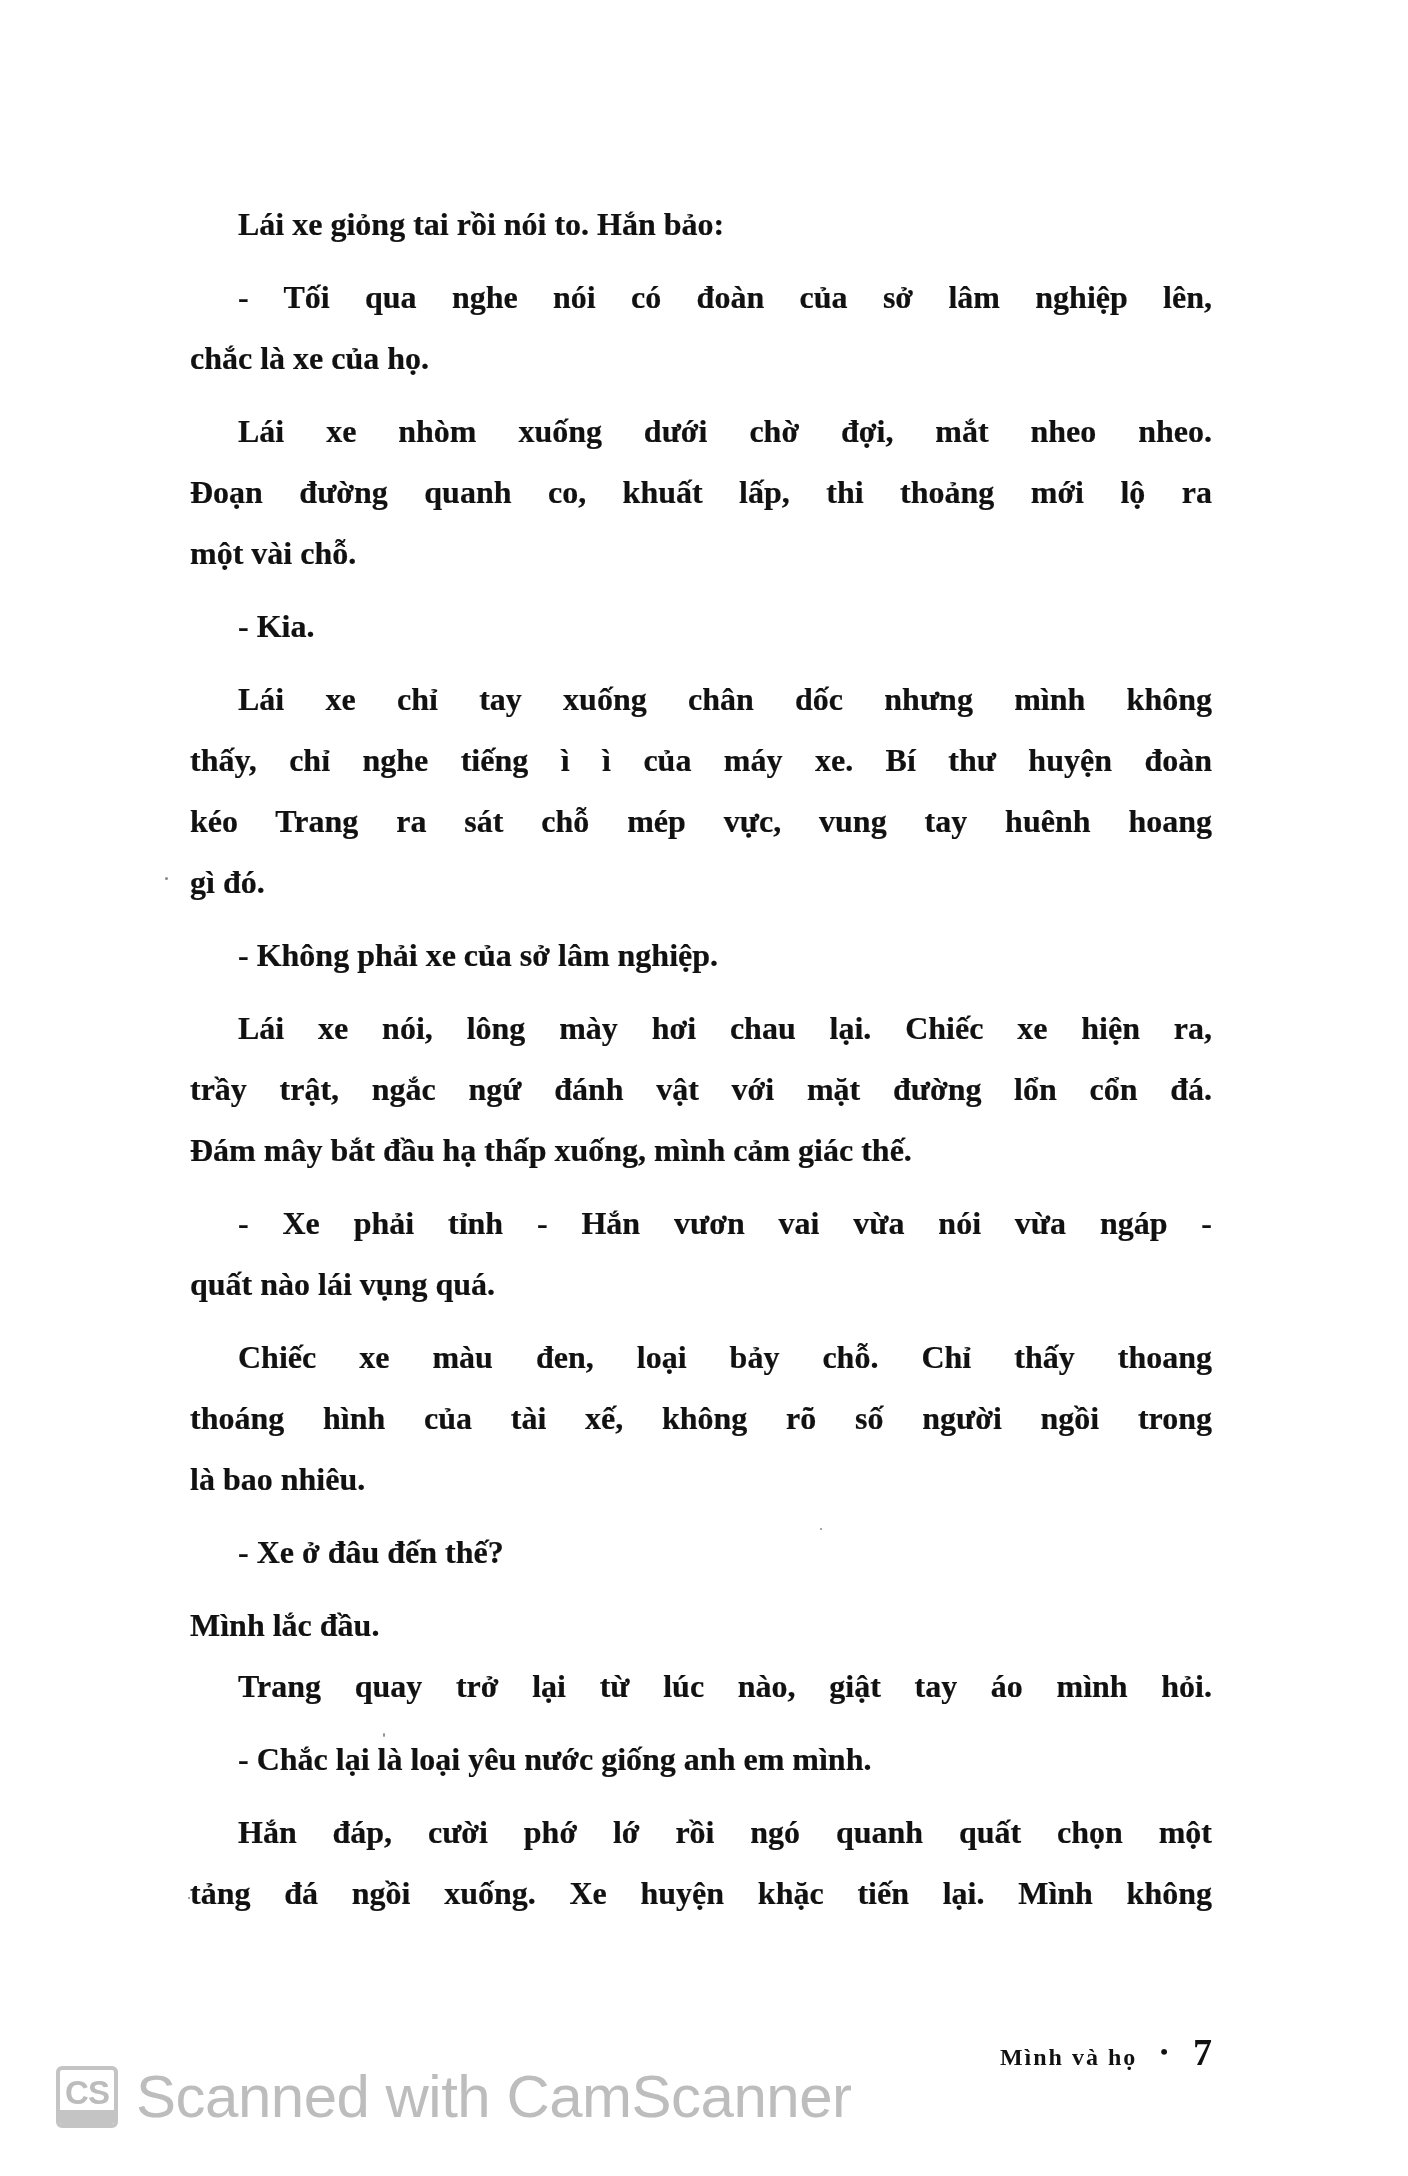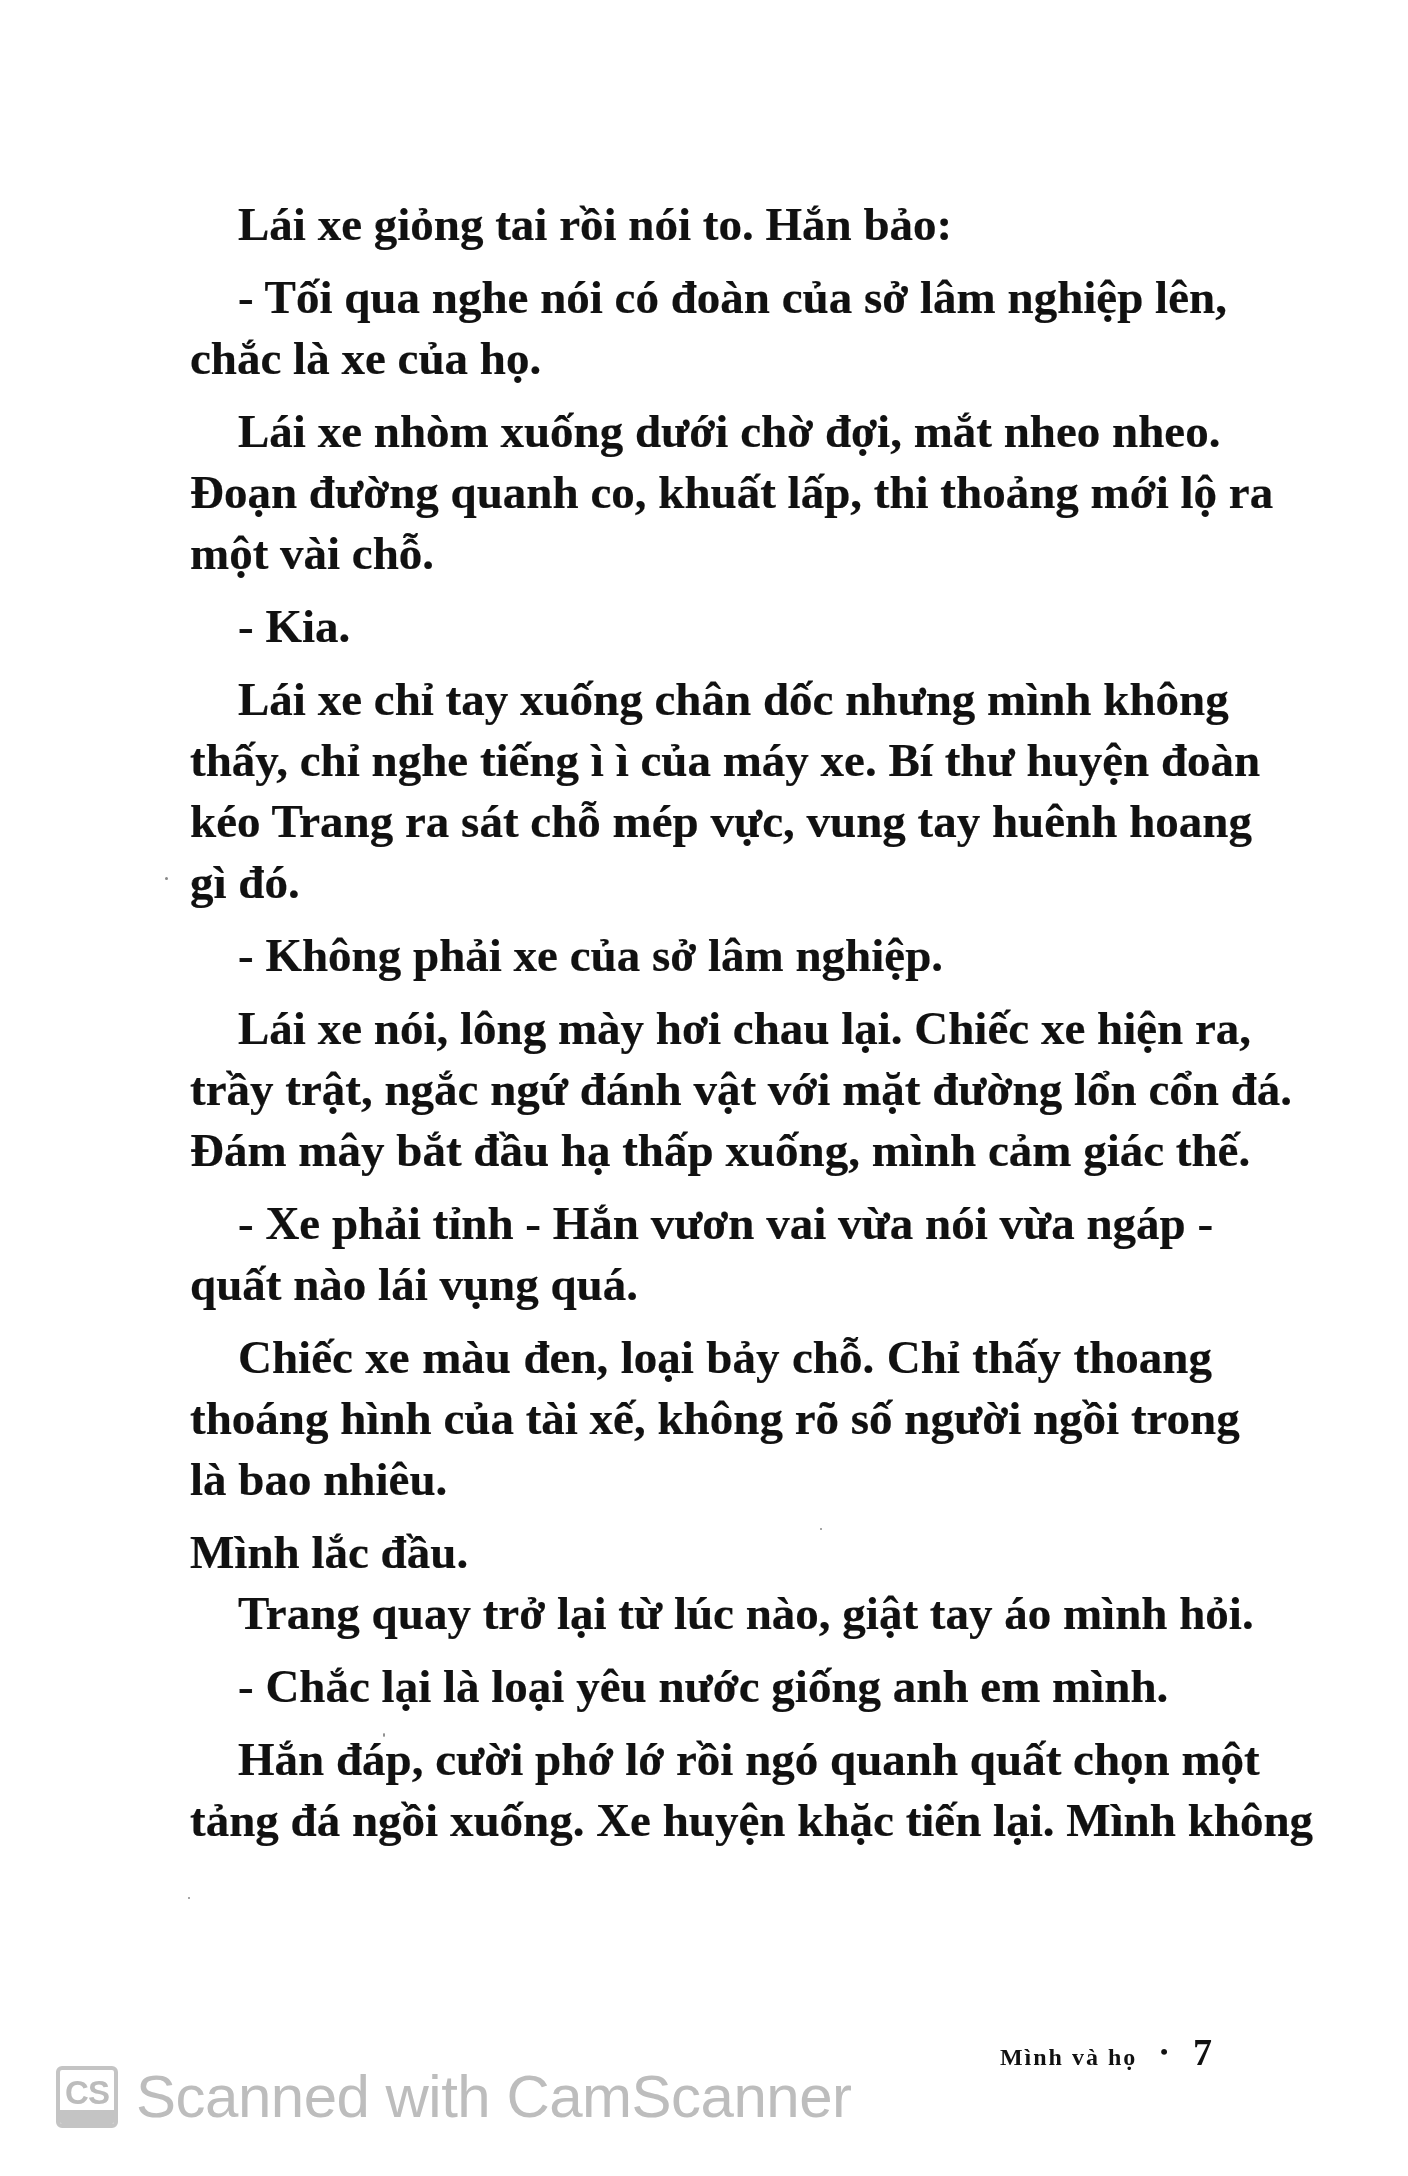--- a/index.html
+++ b/index.html
@@ -20,21 +20,21 @@
       left: 0; top: 0;
       width: 1408px;
       height: 2176px;
       background: #ffffff;
     }
     .text-block {
       position: absolute;
       left: 190px;
       top: 194px;
       width: 1022px;
-      font-size: 47px;
+      font-size: 32px;
       line-height: 61px;
       font-weight: 700;
       -webkit-text-stroke: 0.2px #111;
     }
     .para {
       margin: 0;
       margin-bottom: 12px;
     }
     .line {
       display: block;
@@ -168,20 +168,23 @@
       <span class="line indent">- Xe phải tỉnh - Hắn vươn vai vừa nói vừa ngáp -</span>
       <span class="line last">quất nào lái vụng quá.</span>
     </p>
 
     <p class="para">
       <span class="line indent">Chiếc xe màu đen, loại bảy chỗ. Chỉ thấy thoang</span>
       <span class="line">thoáng hình của tài xế, không rõ số người ngồi trong</span>
       <span class="line last">là bao nhiêu.</span>
     </p>
 
+    <p class="para">
+      <span class="line indent last">- Xe ở đâu đến thế?</span>
+    </p>
 
     <p class="para">
       <span class="line last">Mình lắc đầu.</span>
       <span class="line indent">Trang quay trở lại từ lúc nào, giật tay áo mình hỏi.</span>
     </p>
 
     <p class="para">
       <span class="line indent last">- Chắc lại là loại yêu nước giống anh em mình.</span>
     </p>
 

